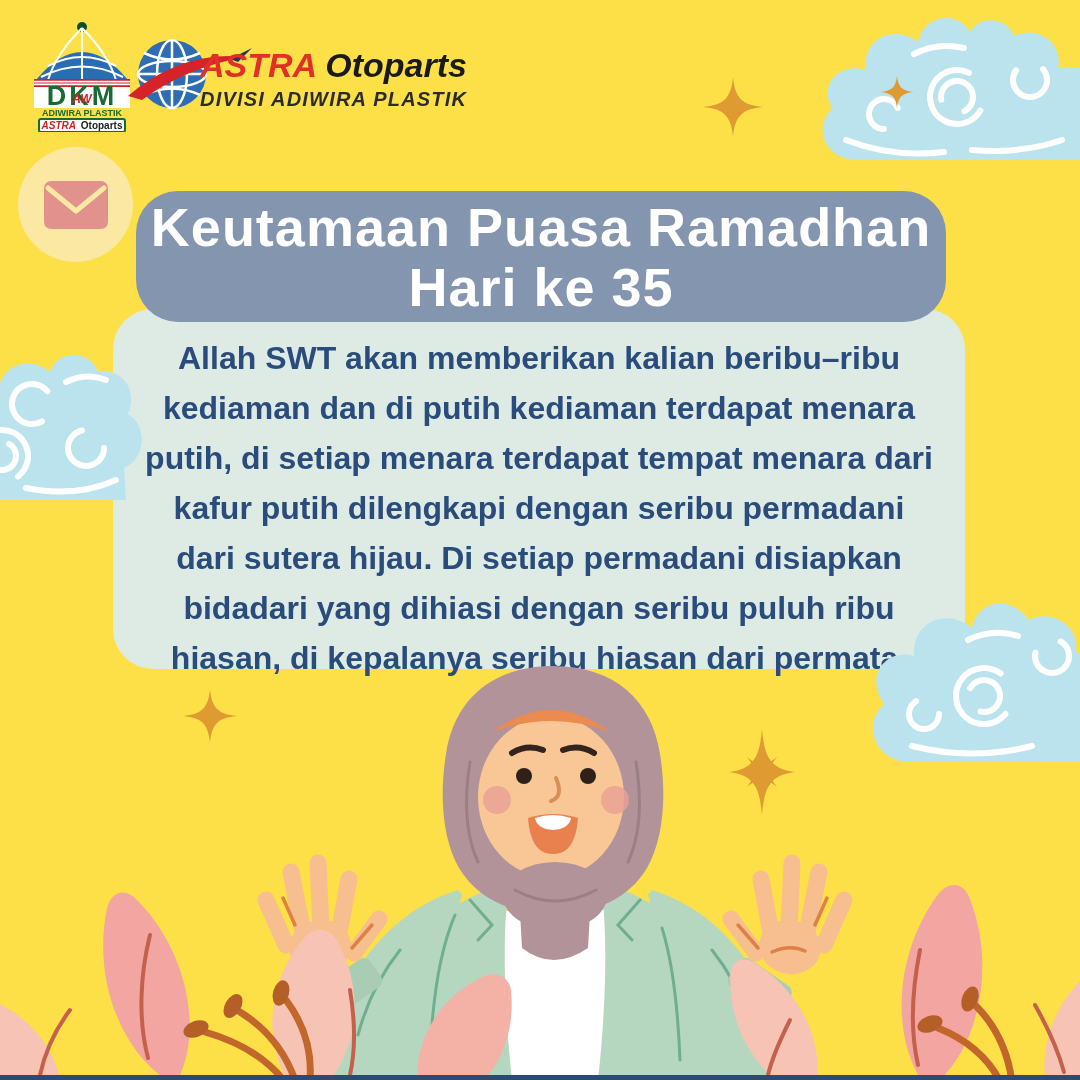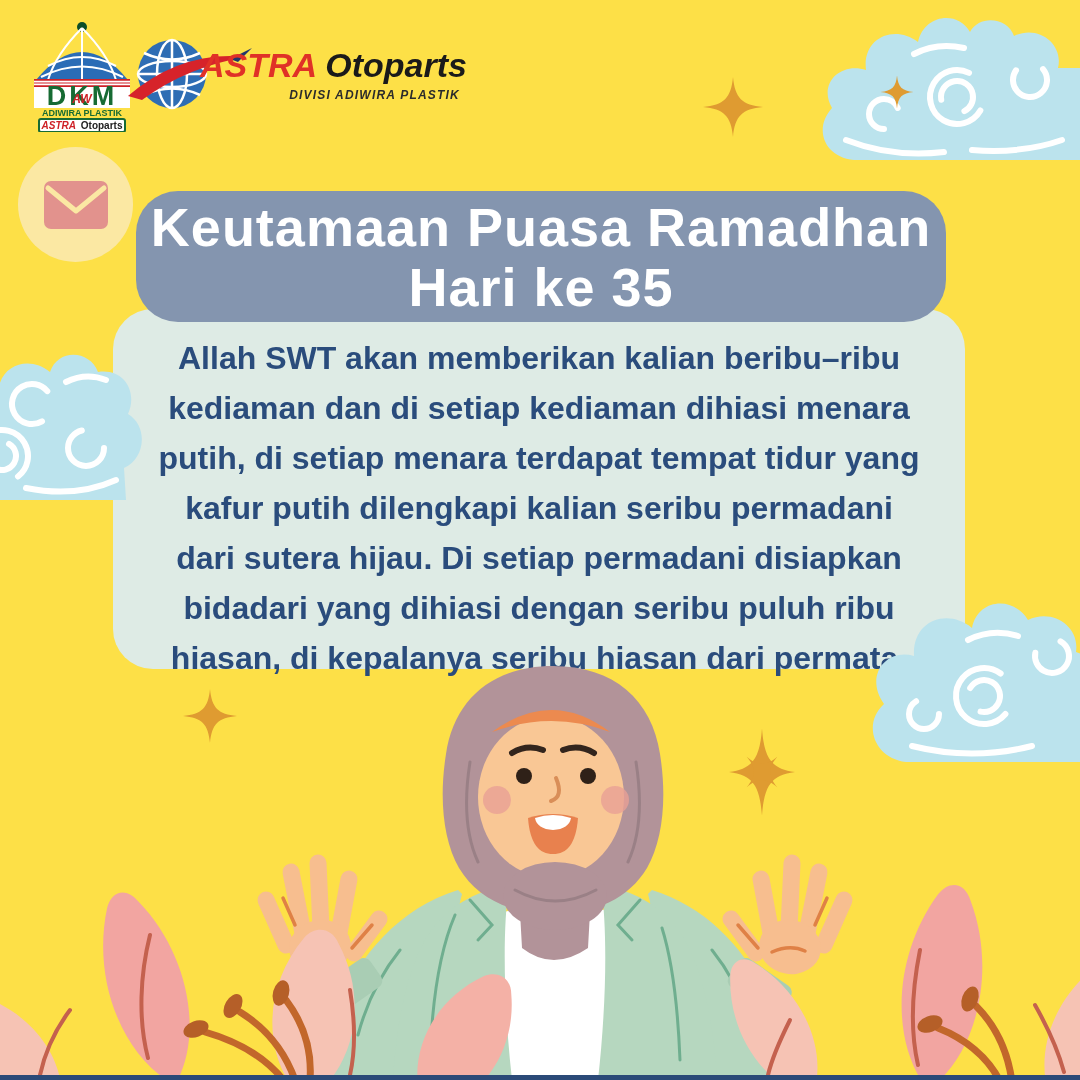--- a/index.html
+++ b/index.html
@@ -8,21 +8,21 @@
 
   
   .logos{position:absolute;left:0;top:0;width:1080px;height:140px;}
   .dkm-logo{position:absolute;left:28px;top:20px;width:108px;height:112px;}
   .astra-logo{position:absolute;left:126px;top:24px;width:340px;height:100px;}
   .astra-globe{position:absolute;left:0;top:4px;}
   .astra-words{position:absolute;left:74px;top:22px;width:260px;text-align:left;}
   .astra-main{font-size:34px;font-style:italic;font-weight:bold;letter-spacing:0;white-space:nowrap;}
   .astra-red{color:#E03127;}
   .astra-black{color:#1A1A1A;}
-  .astra-sub{margin-top:3px;font-size:12px;font-style:italic;font-weight:bold;color:#2B2B2B;
+  .astra-sub{margin-top:3px;font-size:20px;font-style:italic;font-weight:bold;color:#2B2B2B;
              letter-spacing:1.2px;text-align:right;white-space:nowrap;}
 
   
   .badge{position:absolute;left:18px;top:147px;width:115px;height:115px;border-radius:50%;
          background:#FBE8A3;display:flex;align-items:center;justify-content:center;z-index:5;}
 
   
   .title-banner{position:absolute;left:136px;top:191px;width:810px;height:131px;border-radius:42px;
                 background:#8495AF;z-index:3;display:flex;flex-direction:column;align-items:center;
                 justify-content:center;}
@@ -90,23 +90,23 @@
           <span class="astra-black">Otoparts</span>
         </div>
         <div class="astra-sub">DIVISI ADIWIRA PLASTIK</div>
       </div>
     </div>
   </div>
 
   <div class="body-panel">
     <div class="body-text">
         <div>Allah SWT akan memberikan kalian beribu–ribu</div>
-        <div>kediaman dan di setiap kediaman dihiasi menara</div>
-        <div>putih, di setiap menara terdapat tempat tidur yang</div>
-        <div>kafur putih dilengkapi kalian seribu permadani</div>
+        <div>kediaman dan di putih kediaman terdapat menara</div>
+        <div>putih, di setiap menara terdapat tempat menara dari</div>
+        <div>kafur putih dilengkapi dengan seribu permadani</div>
         <div>dari sutera hijau. Di setiap permadani disiapkan</div>
         <div>bidadari yang dihiasi dengan seribu puluh ribu</div>
         <div>hiasan, di kepalanya seribu hiasan dari permata.</div>
       </div>
   </div>
 
   <div class="title-banner">
     <div class="title-line">Keutamaan Puasa Ramadhan</div>
     <div class="title-line">Hari ke 35</div>
   </div>

